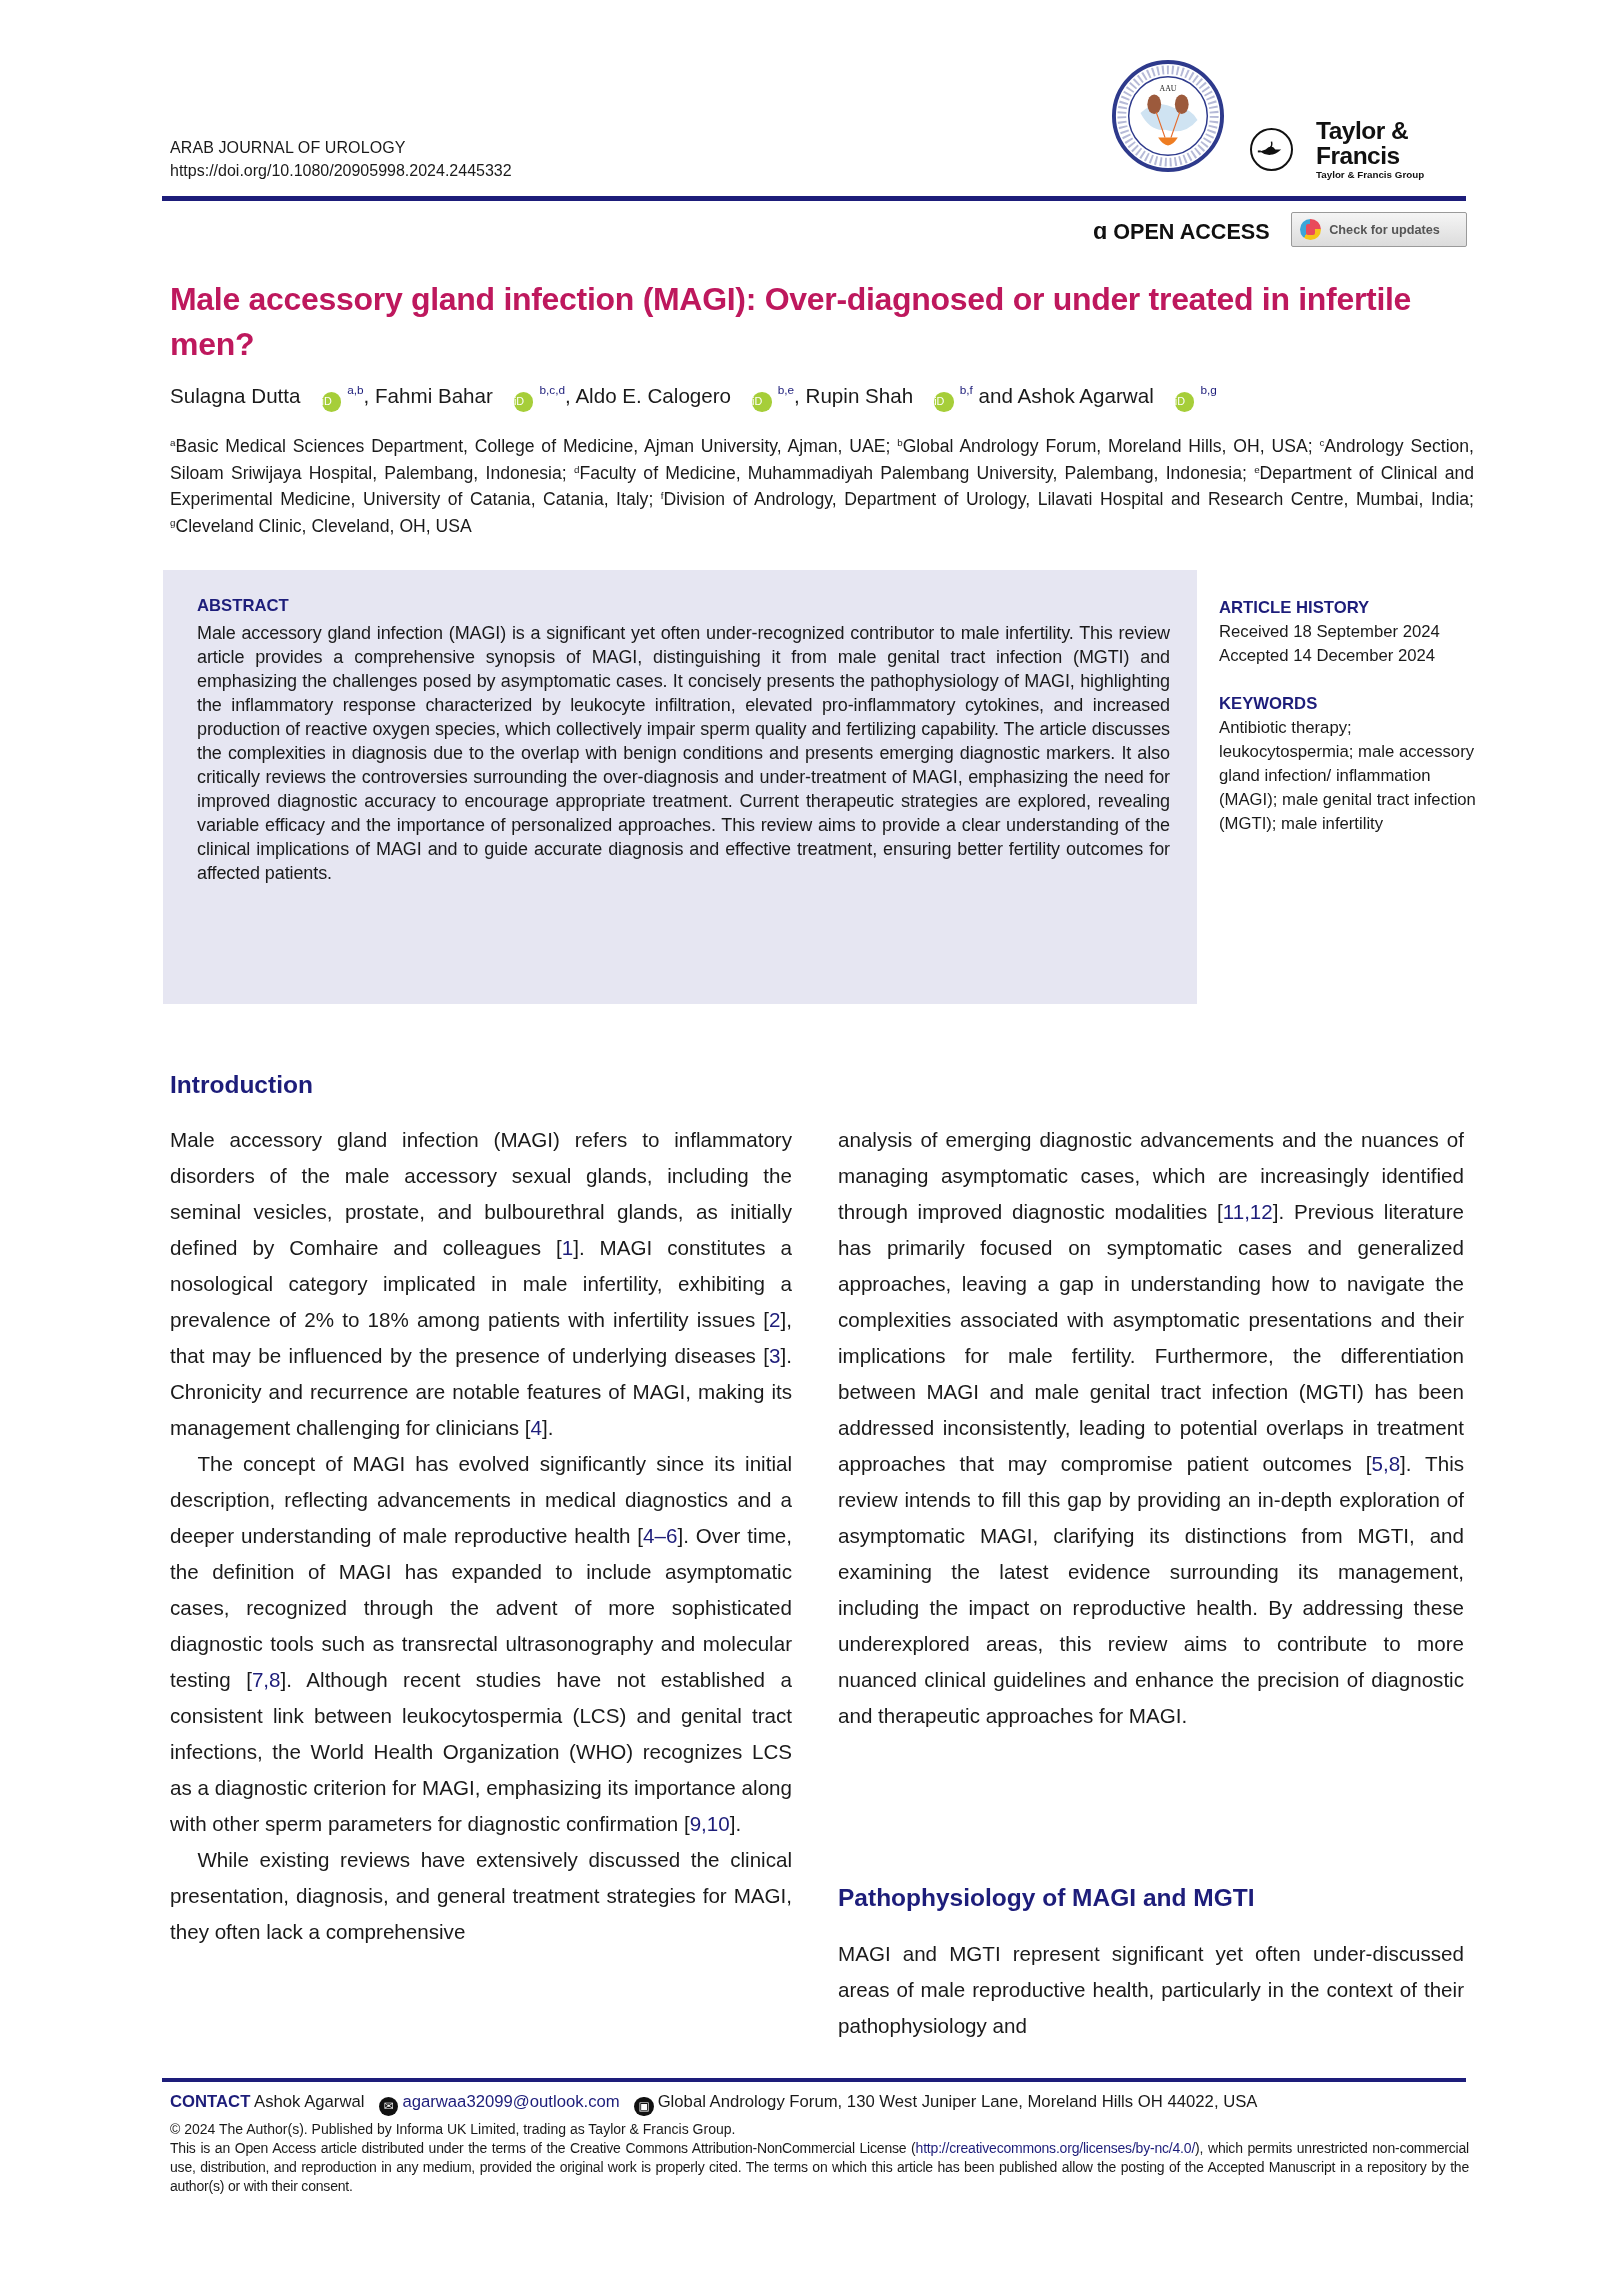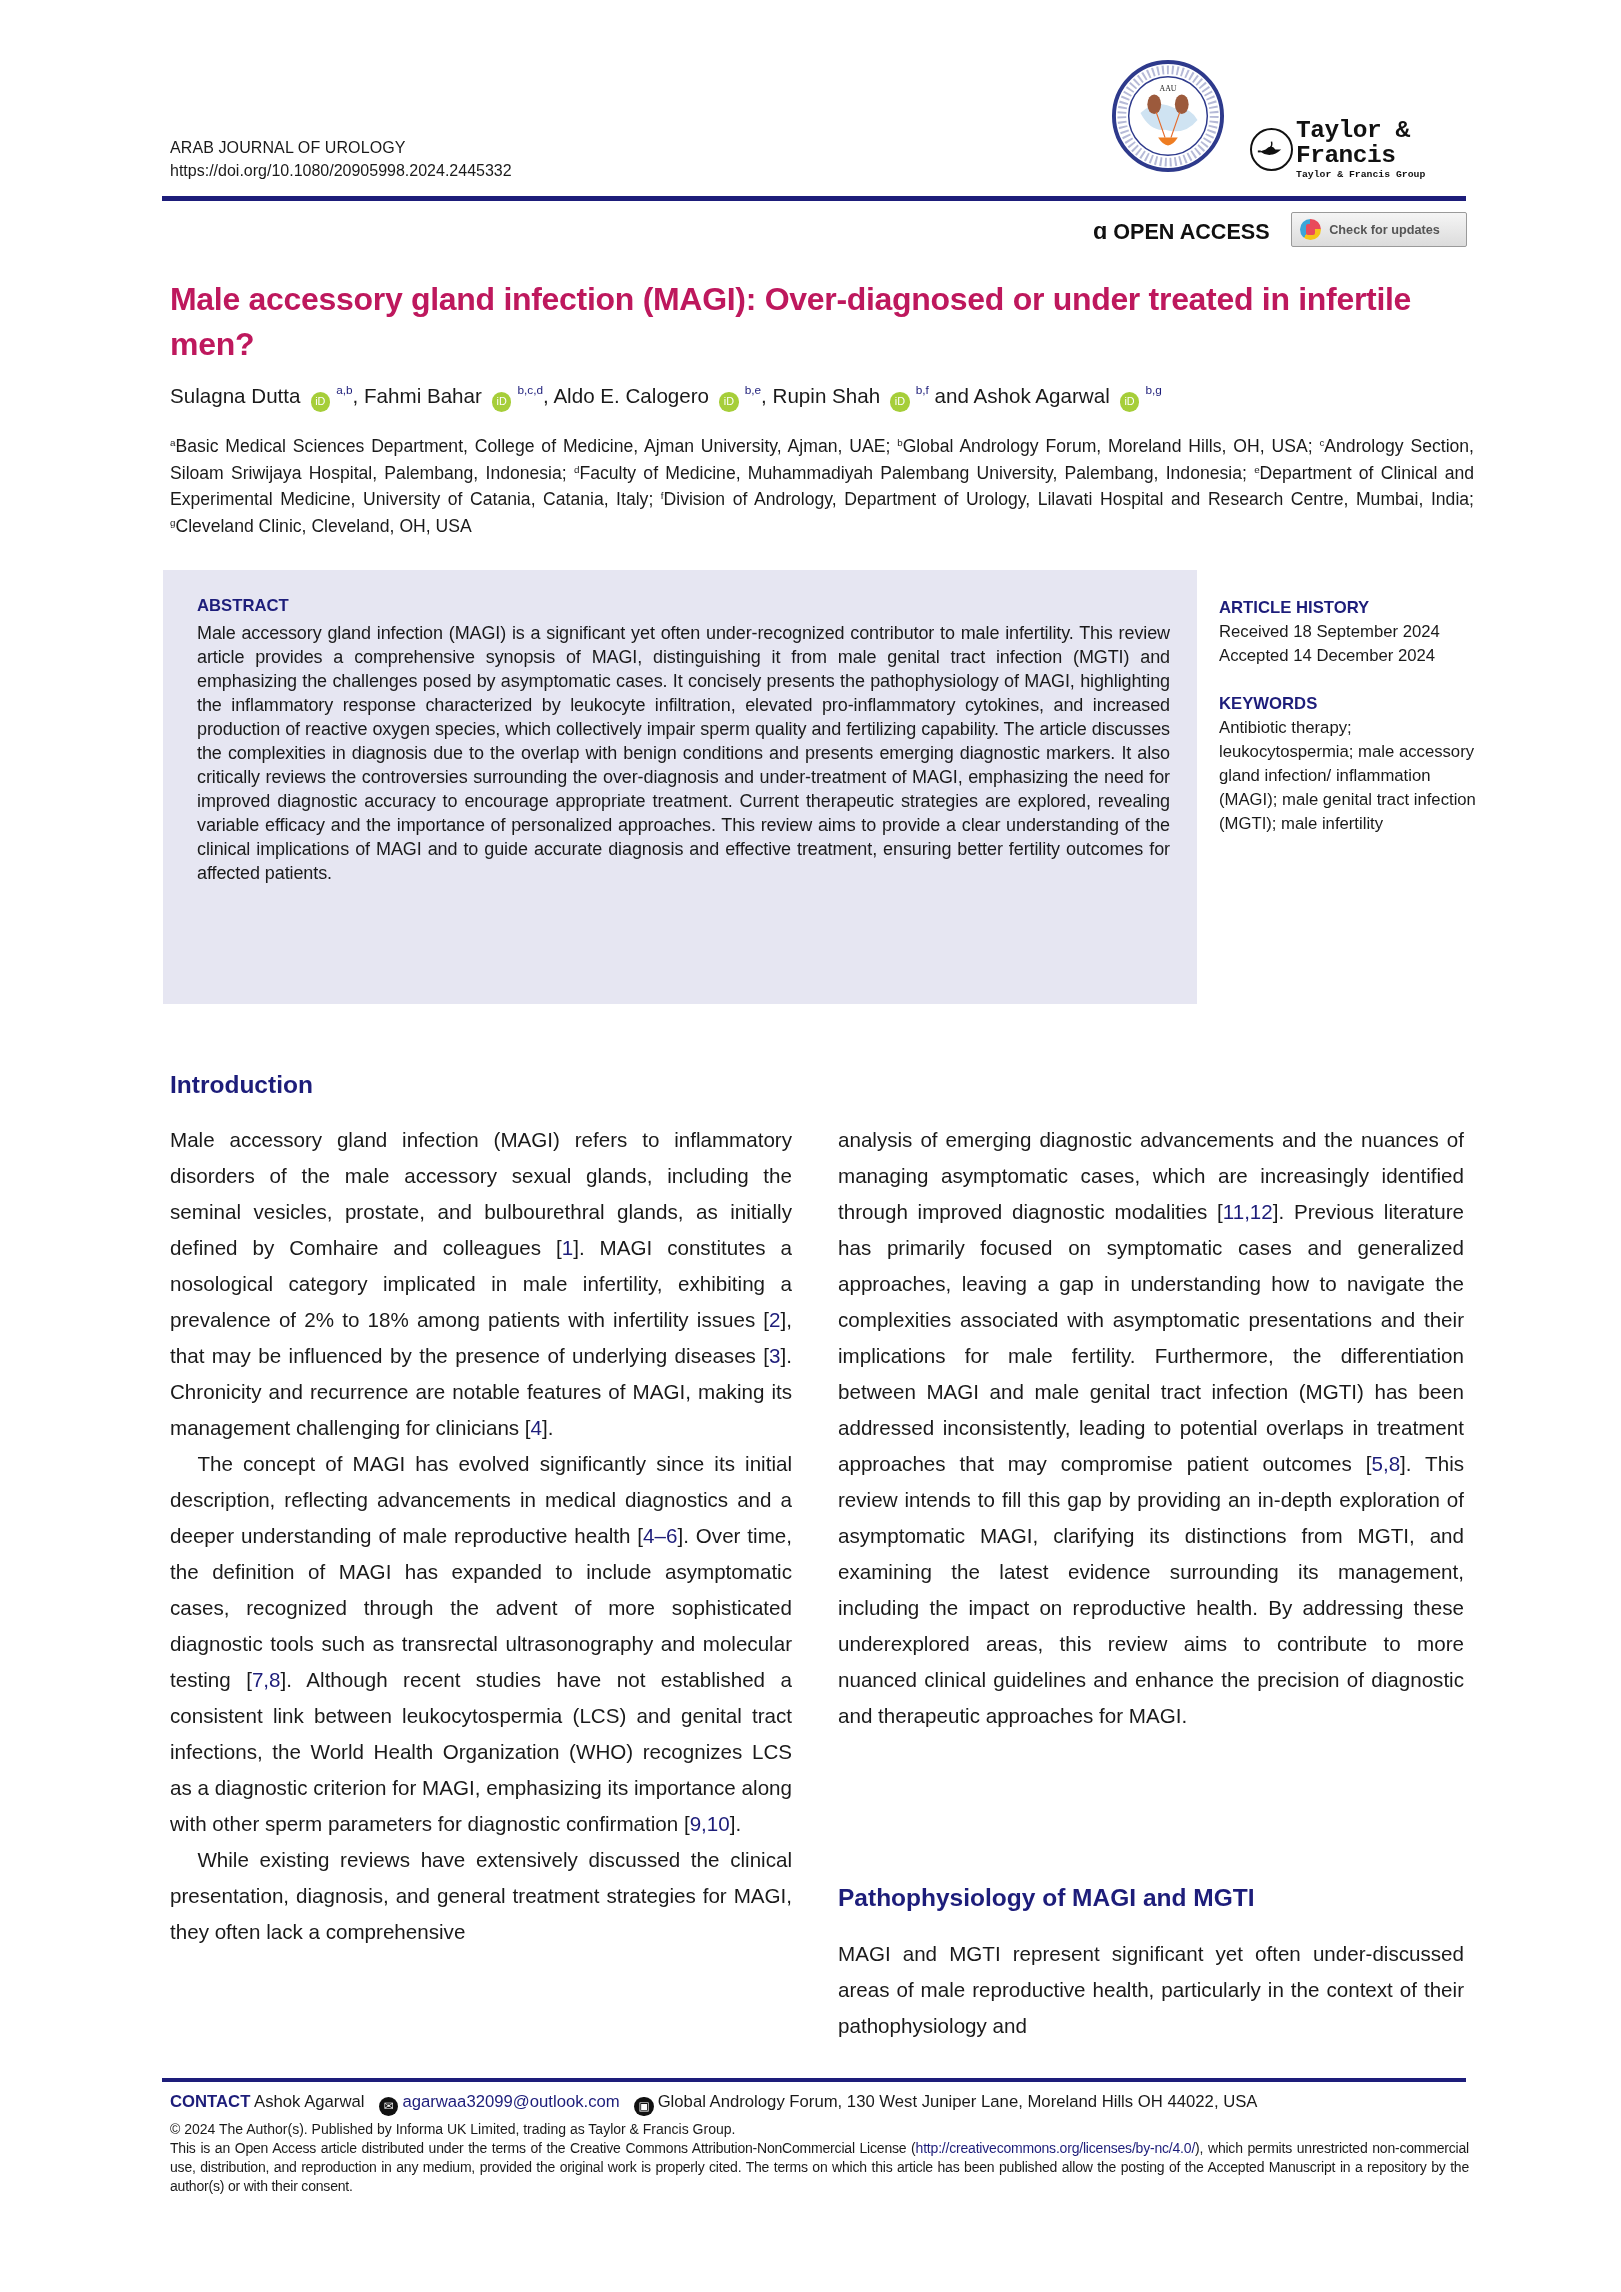--- a/index.html
+++ b/index.html
@@ -7,34 +7,34 @@
     .abs { position: absolute; }
     .ref { color: #1d1d7a; }
 
     
     .journal { left: 170px; top: 137px; font-size: 16px; letter-spacing: 0.1px; line-height: 21.6px; }
     .doi { left: 170px; top: 160px; font-size: 16px; line-height: 21.6px; }
     .rule-top { left: 162px; top: 196px; width: 1304px; height: 4.9px; background: #1d1d7a; }
     .aau-logo { left: 1111px; top: 59px; width: 114px; height: 114px; }
     .tf-logo { left: 1250px; top: 125px; width: 225px; height: 49px; display: flex; align-items: center; }
     .tf-circle { width: 43px; height: 43px; border: 2.9px solid #111; border-radius: 50%; box-sizing: border-box; position: relative; flex: none; }
-    .tf-text { margin-left: 3px; line-height: 1; font-family: Liberation Mono, monospace; }
+    .tf-text { margin-left: 23px; line-height: 1; }
     .tf-main { font-size: 24.5px; font-weight: 700; color: #111; letter-spacing: -0.5px; }
     .tf-sub { font-size: 9.8px; font-weight: 700; color: #111; margin-top: 2px; }
     .oa { left: 1093px; top: 218px; display: flex; align-items: center; font-size: 21.6px; font-weight: 700; color: #111; }
     .oa-icon { font-size: 23.5px; margin-right: 5.9px; }
     .cfu { left: 1291px; top: 212px; width: 176px; height: 35px; border: 1px solid #9a9a9a; background: linear-gradient(#f5f5f5,#dcdcdc); box-sizing: border-box; display: flex; align-items: center; border-radius: 2px; }
     .cfu-icon { width: 21.6px; height: 21.6px; margin: 0 7.8px 0 7.8px; border-radius: 50%; background: conic-gradient(#e94b5a 0 90deg, #f5c518 90deg 220deg, #3ba6d8 220deg 360deg); position: relative; }
     .cfu-icon::after { content: ""; position: absolute; left: 5.9px; top: 4.9px; width: 9.8px; height: 11.8px; background: #e94b5a; border-radius: 2px; }
     .cfu-label { font-size: 12.7px; font-weight: 700; color: #555; }
 
     
     .title { left: 170px; top: 277px; width: 1304px; font-size: 32px; font-weight: 700; line-height: 45px; color: #be185d; letter-spacing: -0.3px; }
     .authors { left: 170px; top: 381px; font-size: 20.6px; line-height: 29px; white-space: nowrap; }
-    .orcid { display: inline-block; width: 19.6px; height: 19.6px; border-radius: 50%; background: #a6ce39; color: #fff; font-size: 10.8px; line-height: 19.6px; text-align: center; vertical-align: -2px; margin-left: 10px; }
+    .orcid { display: inline-block; width: 19.6px; height: 19.6px; border-radius: 50%; background: #a6ce39; color: #fff; font-size: 10.8px; line-height: 19.6px; text-align: left; vertical-align: -2px; margin-left: 21px; }
     .authors sup { font-size: 11.8px; color: #1d1d7a; vertical-align: 8.8px; line-height: 0; margin-left: 6px; }
     .affil { left: 170px; top: 433px; width: 1304px; font-size: 17.6px; line-height: 26.5px; text-align: justify; }
     .affil sup { font-size: 9.8px; vertical-align: 5.9px; line-height: 0; }
 
     
     .abstract-box { left: 163px; top: 570px; width: 1034px; height: 434px; background: #e6e6f2; }
     .abstract-label { left: 197px; top: 596px; font-size: 16.7px; font-weight: 700; color: #1d1d7a; }
     .abstract-text { left: 197px; top: 621px; width: 973px; font-size: 18px; line-height: 24px; text-align: justify; letter-spacing: -0.1px; }
     .hist { left: 1219px; top: 596px; width: 265px; }
     .side-h { font-size: 16.7px; font-weight: 700; color: #1d1d7a; line-height: 23.5px; }

